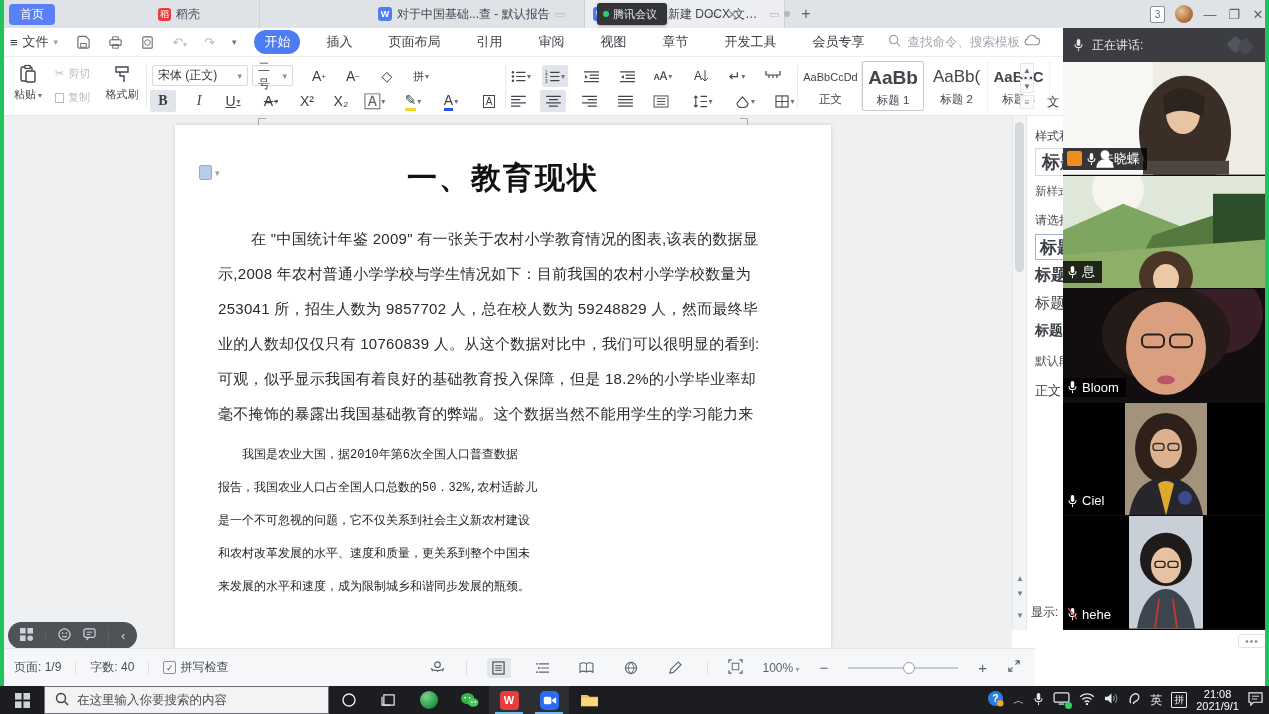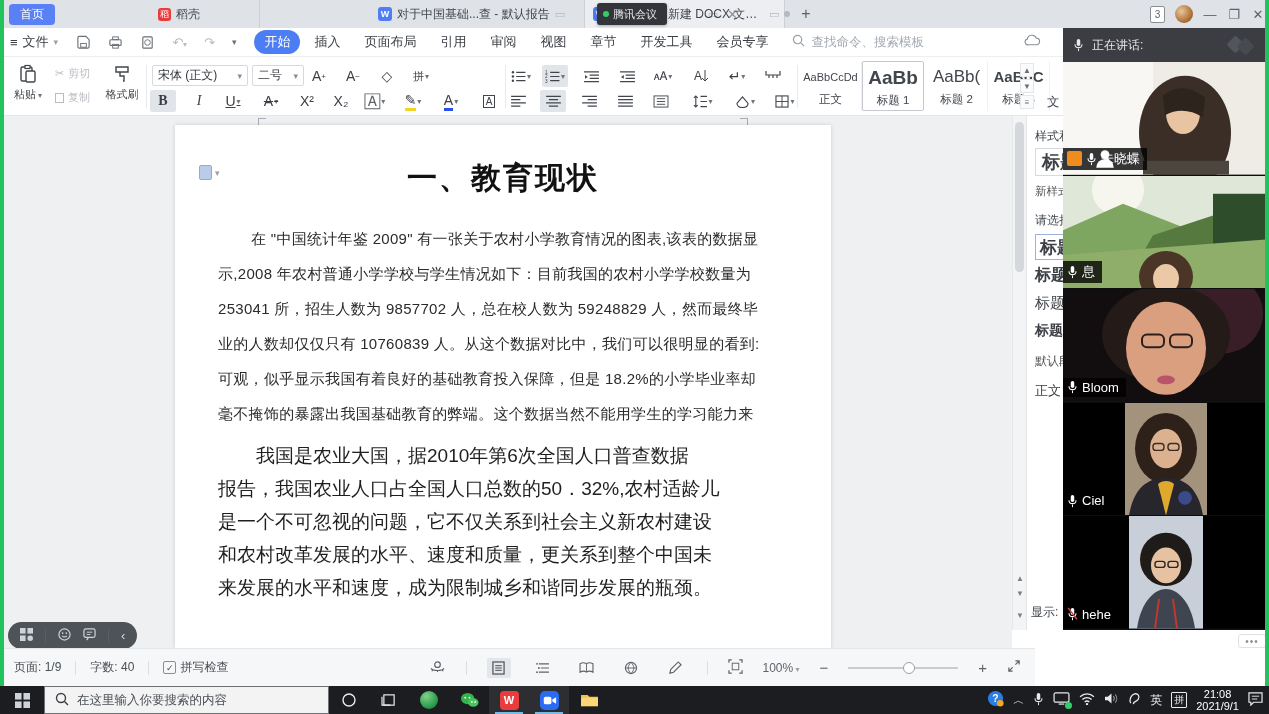--- a/index.html
+++ b/index.html
@@ -23,21 +23,21 @@
 .newtab{position:absolute;left:795px;top:3px;width:22px;height:22px;display:flex;align-items:center;justify-content:center;color:#5f6368;font-size:16px}
 .winctl{position:absolute;right:4px;top:0;height:28px;display:flex;align-items:center;gap:10px}
 .badge3{width:15px;height:17px;border:1px solid #8a8f96;border-radius:2px;font-size:10px;color:#5f6368;display:flex;align-items:center;justify-content:center;background:#fff}
 .avatar{width:18px;height:18px;border-radius:50%;background:radial-gradient(circle at 35% 35%,#e8c79a,#a8672e 70%,#6d3f17)}
 .wbtn{color:#5f6368;font-size:13px;width:14px;text-align:center}
 
 .menubar{position:absolute;left:0;top:28px;width:1269px;height:29px;background:#fff;display:flex;align-items:center;border-bottom:1px solid #eceef0}
 .filebtn{display:flex;align-items:center;gap:5px;padding:0 10px;color:#3c4046;font-size:13px}
 .qat{display:flex;align-items:center;gap:17px;margin-left:8px;color:#6a6f76}
 .qat svg{display:block}
-.menu-tabs{display:flex;align-items:center;gap:4px;margin-left:18px}
+.menu-tabs{display:flex;align-items:center;gap:16px;margin-left:18px}
 .mtab{padding:3px 10px;font-size:13px;color:#3c4046;border-radius:13px}
 .mtab.active{background:#4d7df2;color:#fff}
 .msearch{display:flex;align-items:center;gap:6px;margin-left:14px;color:#9aa1a9}
 .msearch input{border:none;outline:none;font-size:12.5px;width:150px;color:#333;background:transparent}
 .msearch input::placeholder{color:#a3a9b1}
 .cloudico{position:absolute;right:228px;top:6px;color:#8a9099}
 
 .ribbon{position:absolute;left:0;top:57px;width:1063px;height:59px;background:#fff;border-bottom:1px solid #e4e6e8}
 .rsep{position:absolute;top:8px;width:1px;height:43px;background:#e8eaec}
 .bigbtn{position:absolute;top:5px;width:44px;text-align:center;color:#41464d;font-size:11px}
@@ -57,21 +57,21 @@
 .vdots{position:absolute;left:1050px;top:66px;color:#9aa0a7;font-size:12px;letter-spacing:1px;writing-mode:vertical-rl}
 
 .docarea{position:absolute;left:0;top:116px;width:1012px;height:532px;background:#eef0f2;overflow:hidden}
 .page{position:absolute;left:175px;top:9px;width:656px;height:523px;background:#fff;box-shadow:0 0 4px rgba(0,0,0,.15)}
 .pgico{position:absolute;left:24px;top:40px;display:flex;align-items:center;gap:3px;color:#9aa0a7;font-size:9px}
 .pgico .sq{width:13px;height:15px;background:#b9cdea;border-radius:2px;border:1px solid #8fabd6}
 .docheading{margin-top:33px;text-align:center;font-family:"Liberation Serif","DejaVu Serif",serif;font-weight:bold;font-size:30px;color:#111;letter-spacing:2px}
 .para1{margin:22px 41px 0 43px;font-size:15px;color:#2b2b2b}
 .para1 .ln{display:block;height:35px;line-height:35px;white-space:nowrap;letter-spacing:.3px}
 .para1 .ln.ind{text-indent:2.2em}
-.para2{margin:8px 41px 0 43px;font-family:Liberation Sans, sans-serif;font-size:19px;color:#1f1f1f}
+.para2{margin:8px 41px 0 43px;font-family:Liberation Mono, monospace;font-size:12px;color:#1f1f1f}
 .para2 .ln{display:block;height:33px;line-height:33px;white-space:nowrap}
 .para2 .ln.ind{text-indent:2em}
 .fold{position:absolute;width:8px;height:8px;border-color:#a9adb3;border-style:solid}
 .fold.l{left:258px;top:2px;border-width:1px 0 0 1px}
 .fold.r{left:740px;top:2px;border-width:1px 1px 0 0}
 .floattools{position:absolute;left:8px;top:506px;height:27px;background:rgba(43,47,54,.82);border-radius:14px;display:flex;align-items:center;gap:12px;padding:0 12px;color:#ced3da;font-size:13px}
 .floattools .sep{width:1px;height:14px;background:#5a5f66}
 
 .vscroll{position:absolute;left:1012px;top:116px;width:14px;height:514px;background:#f3f4f5;border-left:1px solid #e7e8ea}
 .vthumb{position:absolute;left:2px;top:6px;width:9px;height:150px;background:#d4d7db;border-radius:5px}
@@ -245,21 +245,21 @@
         <path d="M8 8v4h4v5h-1" fill="none" stroke="#41464d" stroke-width="1.4"></path>
       </svg>
     <span>格式刷</span>
   </div>
   <div class="rsep" style="left:146px"></div>
 
   <div class="fsel" style="left:152px;width:96px">
       <span>宋体 (正文)</span>
       <span class="car">▾</span>
     </div>
-  <div class="fsel" style="left:252px;width:52px">
+  <div class="fsel" style="left:252px;width:41px">
       <span>二号</span>
       <span class="car">▾</span>
     </div>
   <div class="rico" style="left:306px;top:8px">A<span style="font-size:8px;vertical-align:super">+</span></div>
   <div class="rico" style="left:340px;top:8px">A<span style="font-size:8px;vertical-align:super">−</span></div>
   <div class="rico" style="left:374px;top:8px">◇</div>
   <div class="rico" style="left:408px;top:8px">
       <span style="font-size:11px">拼</span>
       <span class="car">▾</span>
     </div>

